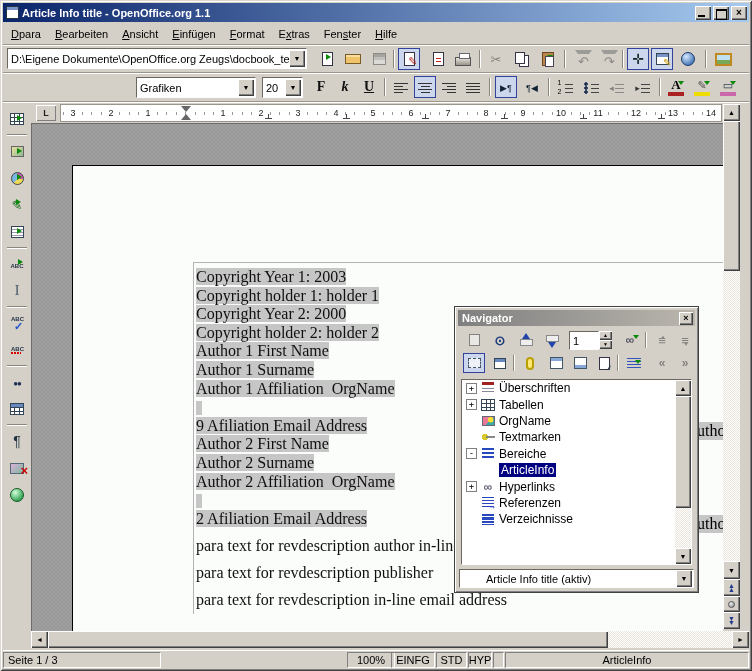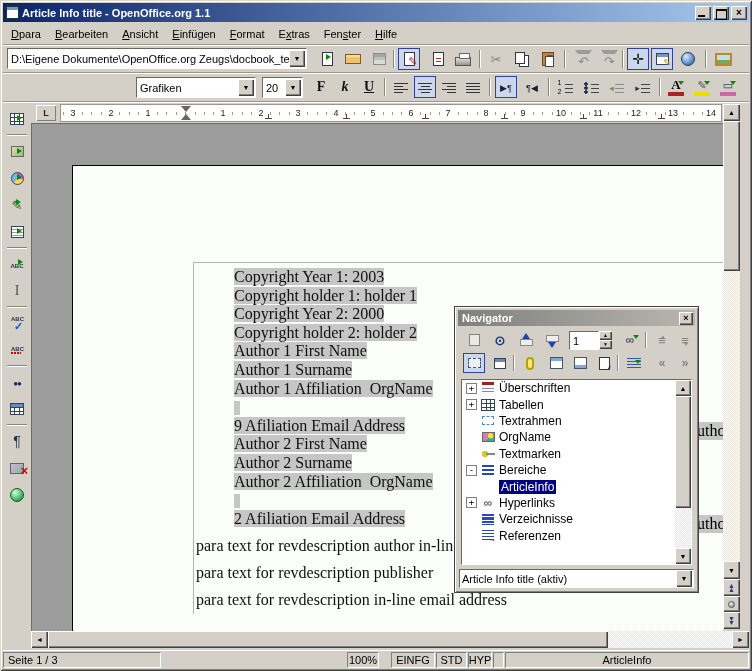--- a/index.html
+++ b/index.html
@@ -134,21 +134,21 @@
   .rmark::after{content:"";position:absolute;left:0;bottom:0;border-left:5px solid transparent;border-right:5px solid transparent;border-bottom:6px solid #666;}
   .tabm{position:absolute;bottom:2px;width:7px;height:5px;border-bottom:1px solid #444;}
   .tabm::before{content:"";position:absolute;left:3px;top:0;width:1px;height:5px;background:#444;}
   .workspace{position:absolute;left:31px;top:123px;width:692px;height:508px;overflow:hidden;
     background:#989898;background-image:conic-gradient(#a0a0a0 25%,transparent 0 50%,#a0a0a0 0 75%,transparent 0);background-size:4px 4px;
     box-shadow:inset 1px 0 0 #6c6c6c,inset 0 1px 0 #6c6c6c;}
   .page{position:absolute;left:41px;top:42px;width:880px;height:620px;background:#fbfdfa;border:1px solid #000;}
   .textarea{position:absolute;left:120px;top:96px;width:530px;border-left:1px solid #b4b4b4;border-top:1px solid #b4b4b4;padding:2px 0 0 2px;}
   .doc-title{font-family:"Liberation Serif",serif;font-size:23px;color:#101010;text-align:center;line-height:27px;}
   .flines{margin-top:3px;font-family:"Liberation Serif",serif;font-size:16px;color:#101010;}
-  .fline{line-height:18.6px;height:18.6px;white-space:pre;margin-left:38px;}
+  .fline{line-height:18.6px;height:18.6px;white-space:pre;}
   .fbg{background:#c6c6c6;}
   .stub{display:inline-block;width:6px;height:14px;vertical-align:middle;}
   .paras{margin-top:5px;font-family:"Liberation Serif",serif;font-size:16px;color:#101010;}
   .para{line-height:26.8px;white-space:nowrap;}
   .fragment{position:absolute;left:624px;font-family:"Liberation Serif",serif;font-size:16px;background:#c6c6c6;white-space:pre;}
   
   .sbtn{position:absolute;background:#d4d0c8;box-shadow:inset 1px 1px 0 #fff,inset -1px -1px 0 #404040,inset -2px -2px 0 #808080;
     display:flex;align-items:center;justify-content:center;font-size:7px;color:#000;line-height:1;}
   .track{position:absolute;background:#e8e4dc;background-image:conic-gradient(#fff 25%,transparent 0 50%,#fff 0 75%,transparent 0);background-size:2px 2px;}
   .thumb{position:absolute;background:#d4d0c8;box-shadow:inset 1px 1px 0 #fff,inset -1px -1px 0 #404040,inset -2px -2px 0 #808080;}
@@ -211,21 +211,21 @@
   .t-bkm{width:13px;height:8px;
     background:linear-gradient(#888,#888) 4px 3px/9px 2px no-repeat,radial-gradient(circle at 3px 4px,#d8c828 0 3px,transparent 3px);}
   .t-sec{width:12px;height:11px;background:repeating-linear-gradient(#2848c0 0 2px,transparent 2px 4px);}
   .t-lnk::before{content:"∞";font-size:12px;font-weight:bold;color:#667;}
   .t-ref{position:relative;width:12px;height:11px;background:repeating-linear-gradient(#2848c0 0 1px,transparent 1px 3px);}
   .t-ref::after{content:"→";position:absolute;right:-2px;bottom:-3px;font-size:8px;font-weight:bold;color:#2040c0;}
   .t-idx{width:12px;height:11px;background:repeating-linear-gradient(#2848c0 0 2px,transparent 2px 3.5px);}
   .tree-scroll{position:absolute;right:0;top:0;width:16px;height:100%;}
   .nav-dd{position:absolute;left:4px;top:262px;width:235px;height:19px;background:#fff;
     border:1px solid;border-color:#6c685f #fdfdfd #fdfdfd #6c685f;display:flex;align-items:center;}
-  .nav-dd .cval{flex:1;padding:0 2px;white-space:nowrap;overflow:hidden;}
+  .nav-dd .cval{flex:1;padding:0 2px;white-space:nowrap;overflow:hidden;margin-left:24px;}
   
   .statusbar{position:absolute;left:3px;right:3px;bottom:3px;height:18px;border-top:1px solid #fff;}
   .scell{position:absolute;top:1px;height:16px;border:1px solid;border-color:#808080 #fff #fff #808080;
     padding:0 4px;font-size:11px;display:flex;align-items:center;white-space:nowrap;overflow:hidden;}
   .scell.ctr{justify-content:center;}
 </style>
 </head>
 <body>
 
 <div class="win">
@@ -579,27 +579,20 @@
       <div class="trow">
         <span class="exp">+</span>
         <span class="ticon">
             <span class="t-tbl"></span>
           </span>
         <span class="tlabel">Tabellen</span>
       </div>
       <div class="trow">
         <span class="expsp"></span>
         <span class="ticon">
-            <span class="t-frm"></span>
-          </span>
-        <span class="tlabel">Textrahmen</span>
-      </div>
-      <div class="trow">
-        <span class="expsp"></span>
-        <span class="ticon">
             <span class="t-gfx"></span>
           </span>
         <span class="tlabel">OrgName</span>
       </div>
       <div class="trow">
         <span class="expsp"></span>
         <span class="ticon">
             <span class="t-bkm"></span>
           </span>
         <span class="tlabel">Textmarken</span>
@@ -619,47 +612,47 @@
       <div class="trow">
         <span class="exp">+</span>
         <span class="ticon">
             <span class="t-lnk"></span>
           </span>
         <span class="tlabel">Hyperlinks</span>
       </div>
       <div class="trow">
         <span class="expsp"></span>
         <span class="ticon">
+            <span class="t-ref"></span>
+          </span>
+        <span class="tlabel">Referenzen</span>
+      </div>
+      <div class="trow">
+        <span class="expsp"></span>
+        <span class="ticon">
             <span class="t-idx"></span>
           </span>
         <span class="tlabel">Verzeichnisse</span>
-      </div>
-      <div class="trow">
-        <span class="expsp"></span>
-        <span class="ticon">
-            <span class="t-ref"></span>
-          </span>
-        <span class="tlabel">Referenzen</span>
       </div>
       <div class="tree-scroll">
         <span class="sbtn" style="left:0;top:0;width:16px;height:16px">▲</span>
         <span class="track" style="left:0;top:16px;width:16px;height:152px"></span>
         <span class="thumb" style="left:0;top:16px;width:16px;height:112px"></span>
         <span class="sbtn" style="left:0;bottom:0;width:16px;height:16px">▼</span>
       </div>
     </div>
     <div class="nav-dd">
       <span class="cval">Article Info title (aktiv)</span>
       <span class="cbtn">▼</span>
     </div>
   </div>
 
   <div class="statusbar">
     <span class="scell" style="left:0;width:158px">Seite 1 / 3</span>
-    <span class="scell ctr" style="left:344px;width:32px">100%</span>
+    <span class="scell ctr" style="left:344px;width:48px">100%</span>
     <span class="scell ctr" style="left:388px;width:44px">EINFG</span>
     <span class="scell ctr" style="left:433px;width:31px">STD</span>
     <span class="scell ctr" style="left:465px;width:24px">HYP</span>
     <span class="scell" style="left:490px;width:11px"></span>
     <span class="scell ctr" style="left:502px;width:244px">ArticleInfo</span>
   </div>
 
 </div>
 
 </body></html>

